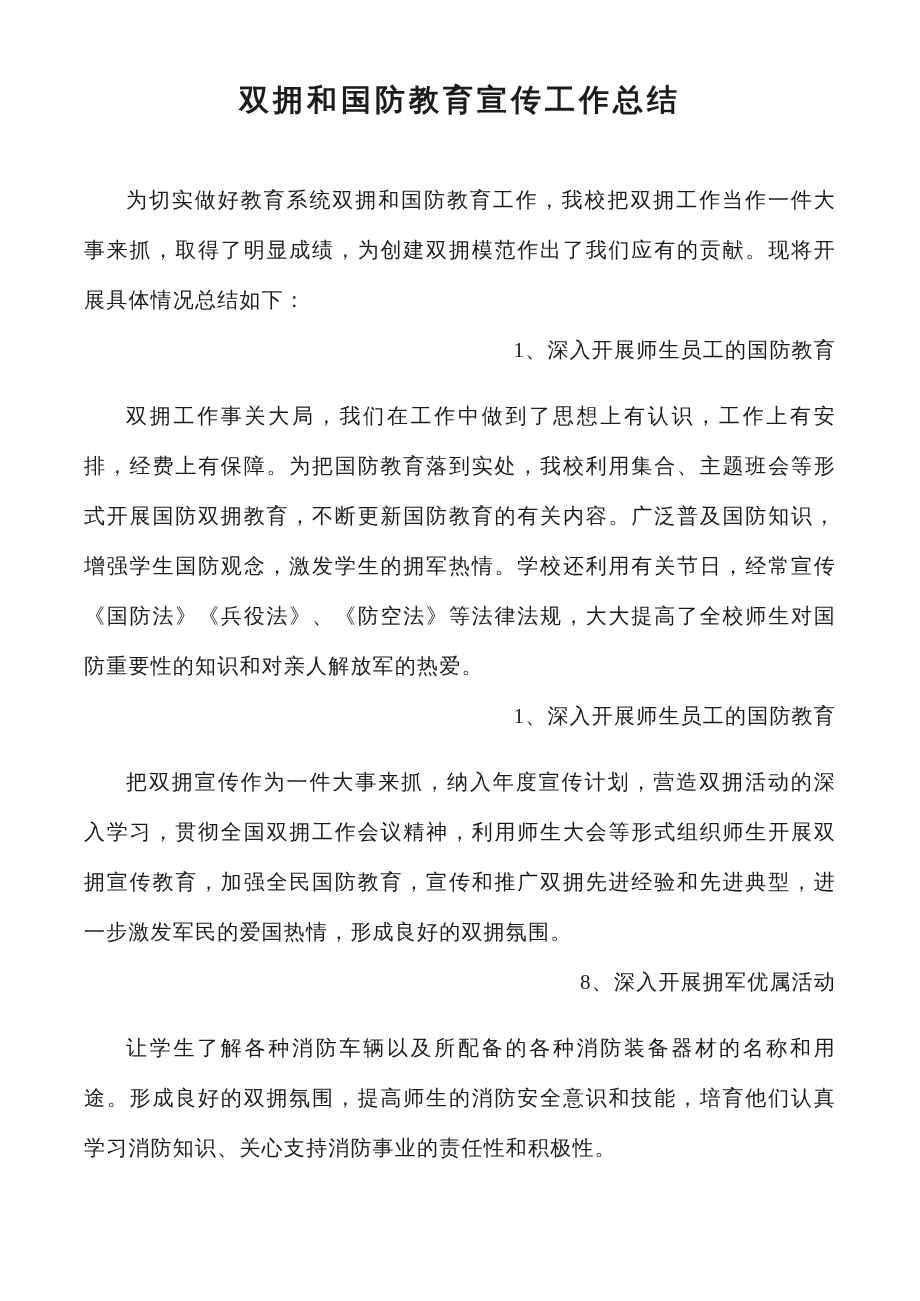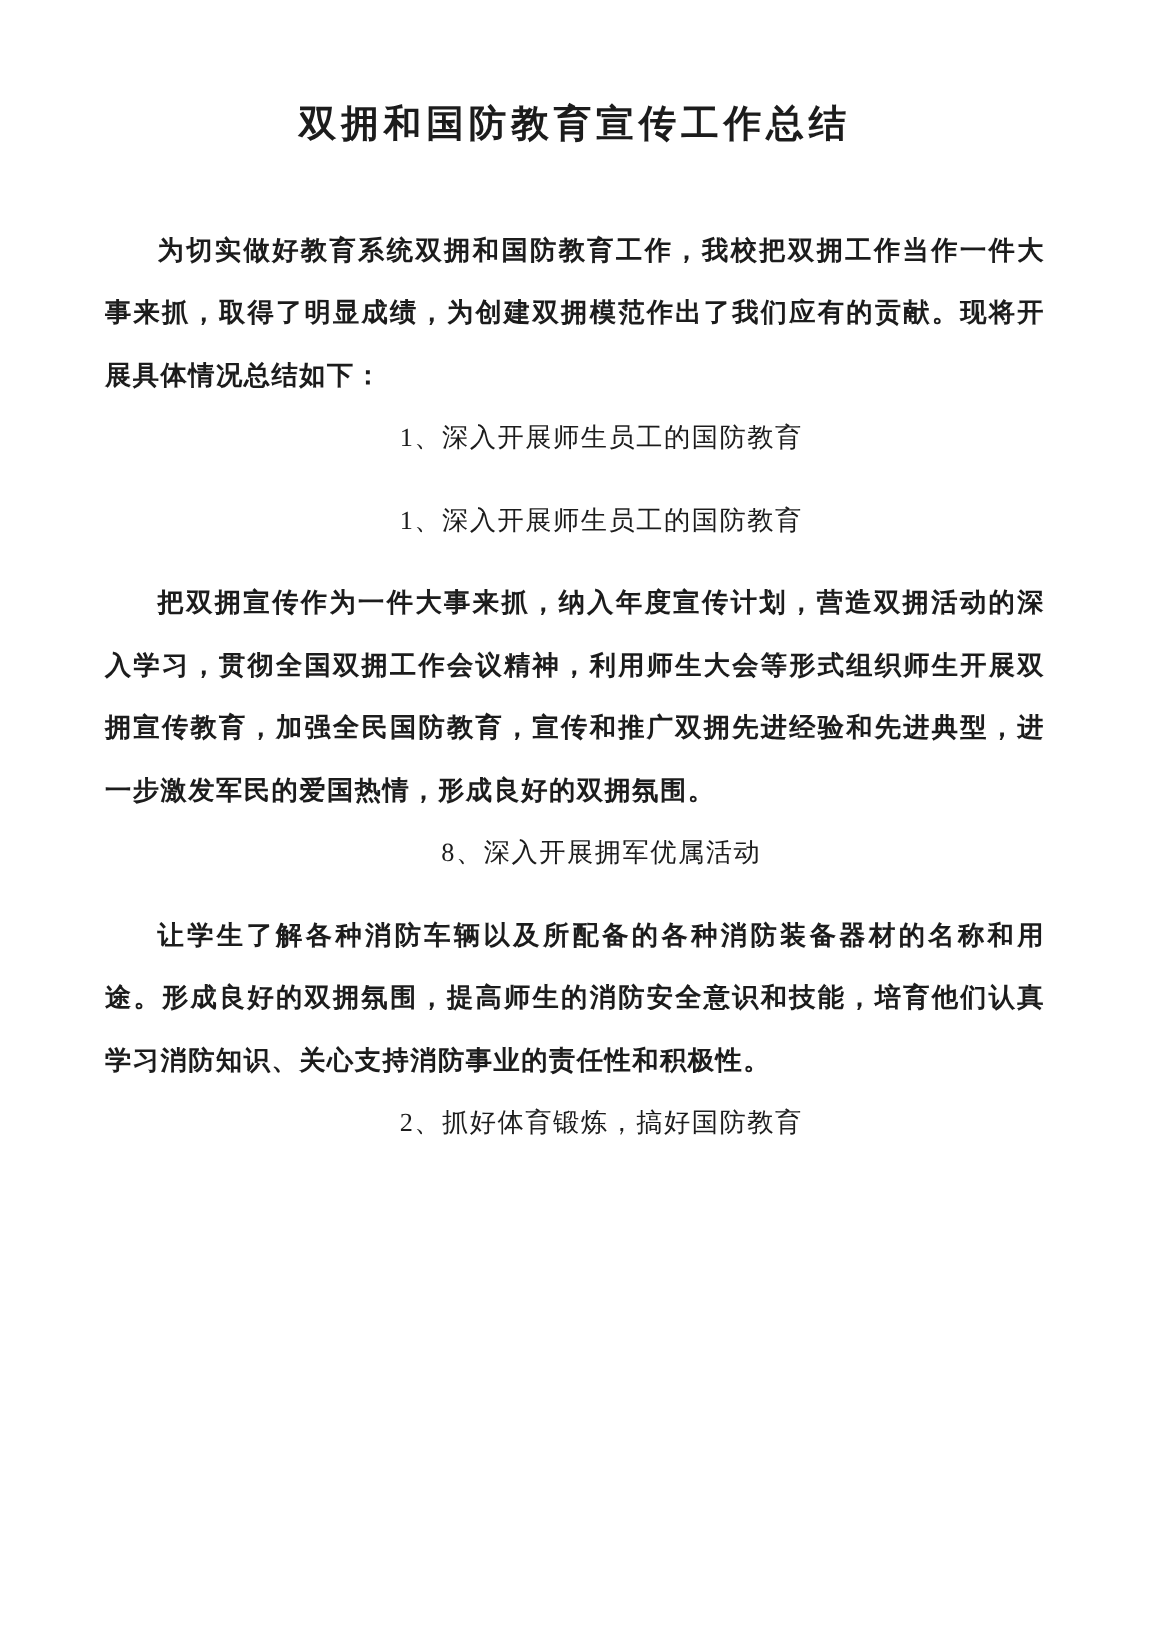--- a/index.html
+++ b/index.html
@@ -27,41 +27,41 @@
     letter-spacing: 4px;
     margin: 0 0 55px 0;
   }
   .para {
     font-size: 21px;
     line-height: 50px;
     letter-spacing: 1.2px;
     text-indent: 2em;
     text-align: justify;
     margin: 0;
-    font-weight: bold;
   }
   .sec-heading {
     font-size: 21px;
     line-height: 50px;
     letter-spacing: 1.2px;
     text-indent: 2em;
-    text-align: center;
+    text-align: right;
     margin: 0 0 16px 0;
   }
 </style>
 </head>
 <body>
 
 <div class="page">
   <h1 class="doc-title">双拥和国防教育宣传工作总结</h1>
 
   <p class="para">为切实做好教育系统双拥和国防教育工作，我校把双拥工作当作一件大事来抓，取得了明显成绩，为创建双拥模范作出了我们应有的贡献。现将开展具体情况总结如下：</p>
 
   <p class="sec-heading">1、深入开展师生员工的国防教育</p>
 
+  <p class="para">双拥工作事关大局，我们在工作中做到了思想上有认识，工作上有安排，经费上有保障。为把国防教育落到实处，我校利用集合、主题班会等形式开展国防双拥教育，不断更新国防教育的有关内容。广泛普及国防知识，增强学生国防观念，激发学生的拥军热情。学校还利用有关节日，经常宣传《国防法》《兵役法》、《防空法》等法律法规，大大提高了全校师生对国防重要性的知识和对亲人解放军的热爱。</p>
 
   <p class="sec-heading">1、深入开展师生员工的国防教育</p>
 
   <p class="para">把双拥宣传作为一件大事来抓，纳入年度宣传计划，营造双拥活动的深入学习，贯彻全国双拥工作会议精神，利用师生大会等形式组织师生开展双拥宣传教育，加强全民国防教育，宣传和推广双拥先进经验和先进典型，进一步激发军民的爱国热情，形成良好的双拥氛围。</p>
 
   <p class="sec-heading">8、深入开展拥军优属活动</p>
 
   <p class="para">让学生了解各种消防车辆以及所配备的各种消防装备器材的名称和用途。形成良好的双拥氛围，提高师生的消防安全意识和技能，培育他们认真学习消防知识、关心支持消防事业的责任性和积极性。</p>
 
   <p class="sec-heading">2、抓好体育锻炼，搞好国防教育</p>

